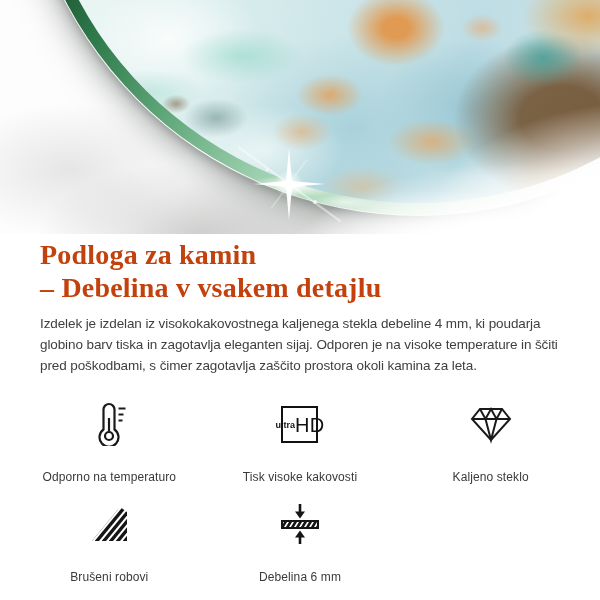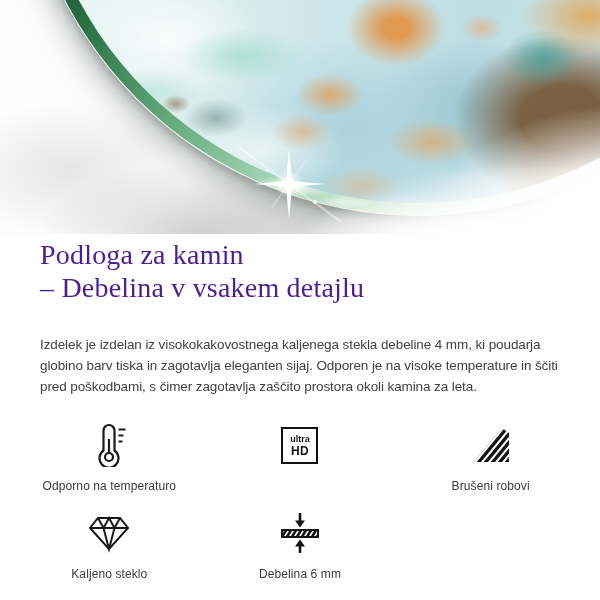--- a/index.html
+++ b/index.html
@@ -43,35 +43,35 @@
     linear-gradient(100deg,#f1faf6 0%,#d6ebec 40%,#bedde4 75%,#cfe4e8 100%);}
   .hero-fog{position:absolute;inset:0;background:
     radial-gradient(280px 130px at 510px 262px, #fff 30%, rgba(255,255,255,0) 76%),
     radial-gradient(280px 170px at 645px 238px, #fff 40%, rgba(255,255,255,0) 80%),
     radial-gradient(180px 80px at 430px 252px, rgba(255,255,255,.85) 25%, rgba(255,255,255,0) 78%);}
   .sparkle{position:absolute;left:235px;top:130px;width:110px;height:110px;}
 
   
   .content{padding:4px 40px 0;}
   .page-title{
-    font-family:"Liberation Serif","DejaVu Serif",serif;font-weight:400;
-    font-size:28px;line-height:33px;color:#4c1d95;margin:0;letter-spacing:.2px;}
+    font-family:"Liberation Serif","DejaVu Serif",serif;font-weight:700;
+    font-size:28px;line-height:33px;color:#c2410c;margin:0;letter-spacing:.2px;}
   .page-title span{display:block;}
-  .desc{margin:30px 0 0;font-size:13.5px;line-height:21px;color:#3f3f3f;max-width:524px;letter-spacing:-0.1px;}
+  .desc{margin:9px 0 0;font-size:13.5px;line-height:21px;color:#3f3f3f;max-width:524px;letter-spacing:-0.1px;}
 
   
   .features{margin:24px -26px 0;display:grid;grid-template-columns:repeat(3,1fr);row-gap:16px;}
   .feature{display:flex;flex-direction:column;align-items:center;}
   .icon-box{height:46px;display:flex;align-items:flex-end;justify-content:center;}
-  .feature-label{margin-top:12px;font-size:12px;color:#3a3a3a;letter-spacing:.1px;}
+  .feature-label{margin-top:24px;font-size:12px;color:#3a3a3a;letter-spacing:.1px;}
   .icn{stroke:#1a1a1a;fill:none;stroke-width:2.2;}
-  .uhd-box{width:33px;height:33px;border:2.5px solid #111;display:flex;flex-direction:column;
+  .uhd-box{width:33px;height:33px;border:2.5px solid #111;display:flex;flex-direction:row;
     align-items:center;justify-content:center;margin-bottom:3px;background:#fff;}
   .uhd-top{font-size:9px;font-weight:700;line-height:10px;color:#111;}
-  .uhd-bottom{font-size:12px;font-weight:700;line-height:14px;color:#111;letter-spacing:.3px;}
+  .uhd-bottom{font-size:20px;font-weight:400;line-height:14px;color:#111;letter-spacing:.3px;}
 </style>
 </head>
 <body>
 
 <section class="hero">
   <div class="hero-shade"></div>
   <div class="glass-shadow"></div>
   <div class="glass-rim"></div>
   <div class="glass-texture"></div>
   <div class="hero-fog"></div>
@@ -115,54 +115,55 @@
       <div class="feature-label">Odporno na temperaturo</div>
     </div>
 
     <div class="feature">
       <div class="icon-box">
         <div class="uhd-box">
           <div class="uhd-top">ultra</div>
           <div class="uhd-bottom">HD</div>
         </div>
       </div>
+      <div class="feature-label">Tisk visoke kakovosti</div>
     </div>
 
+
+    <div class="feature">
+      <div class="icon-box">
+        <svg width="44" height="44" viewBox="0 0 44 44" class="icn">
+          <path d="M11,7 L33,7 L41,17 L22,38 L3,17 Z" stroke-width="2"></path>
+          <line x1="3" y1="17" x2="41" y2="17" stroke-width="2"></line>
+          <path d="M11,7 L16.5,17 L22,7 L27.5,17 L33,7" stroke-width="2"></path>
+          <path d="M16.5,17 L22,38 L27.5,17" stroke-width="2"></path>
+        </svg>
+      </div>
+      <div class="feature-label">Kaljeno steklo</div>
+    </div>
 
     <div class="feature">
       <div class="icon-box">
         <svg width="44" height="44" viewBox="0 0 44 44">
           <defs>
             <clipPath id="triclip">
                 <polygon points="33,5 5,39 40,39 40,10"></polygon>
               </clipPath>
           </defs>
           <g clip-path="url(#triclip)" stroke="#151515" stroke-width="3.4">
             <line x1="2" y1="40" x2="30" y2="6"></line>
             <line x1="9" y1="40" x2="37" y2="6"></line>
             <line x1="16" y1="40" x2="44" y2="6"></line>
             <line x1="23" y1="40" x2="51" y2="6"></line>
             <line x1="30" y1="40" x2="58" y2="6"></line>
             <line x1="37" y1="40" x2="65" y2="6"></line>
           </g>
         </svg>
       </div>
       <div class="feature-label">Brušeni robovi</div>
-    </div>
-
-    <div class="feature">
-      <div class="icon-box">
-        <svg width="44" height="44" viewBox="0 0 44 44" class="icn">
-          <path d="M11,7 L33,7 L41,17 L22,38 L3,17 Z" stroke-width="2"></path>
-          <line x1="3" y1="17" x2="41" y2="17" stroke-width="2"></line>
-          <path d="M11,7 L16.5,17 L22,7 L27.5,17 L33,7" stroke-width="2"></path>
-          <path d="M16.5,17 L22,38 L27.5,17" stroke-width="2"></path>
-        </svg>
-      </div>
-      <div class="feature-label">Kaljeno steklo</div>
     </div>
 
     <div class="feature">
       <div class="icon-box">
         <svg width="44" height="44" viewBox="0 0 44 44">
           <defs>
             <clipPath id="barclip">
                 <rect x="5" y="20" width="34" height="5"></rect>
               </clipPath>
           </defs>

